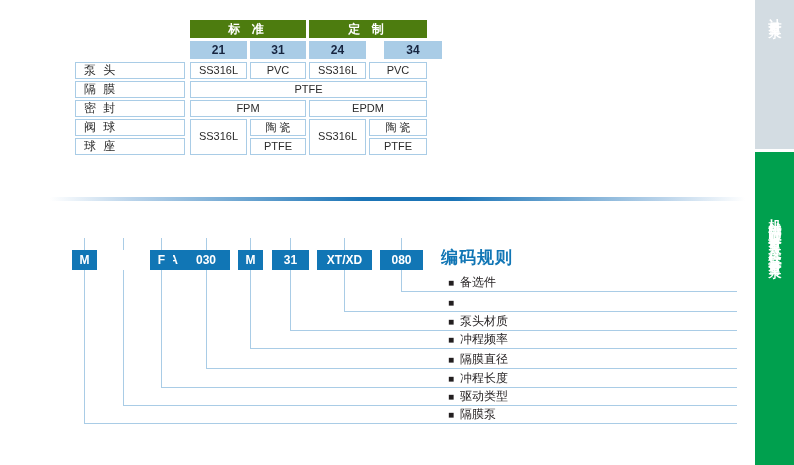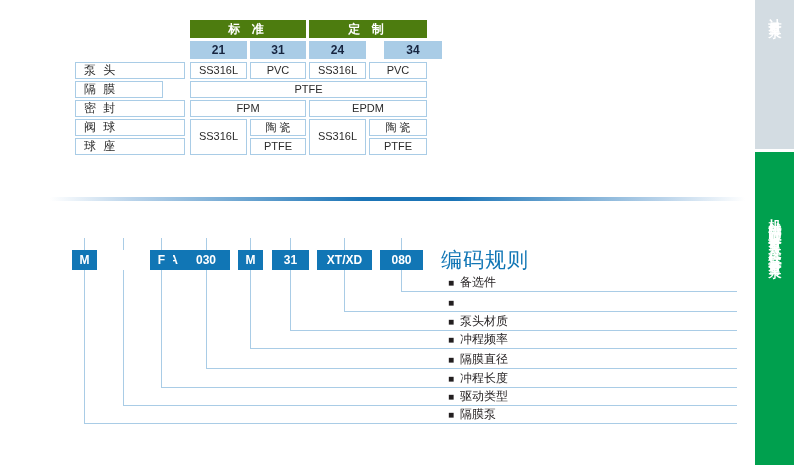--- a/index.html
+++ b/index.html
@@ -20,21 +20,21 @@
   .divider{position:absolute;left:50px;top:197px;width:695px;height:4px;
     background:linear-gradient(90deg,rgba(27,116,182,0) 0%,#b9d3ea 12%,#1b74b6 45%,#1b74b6 58%,#b9d3ea 88%,rgba(27,116,182,0) 100%);}
 
   
   .codebox{background:#1176b5;color:#fff;font-weight:bold;font-size:12px;text-align:center;
            line-height:20px;height:20px;top:250px;}
   .tick,.vline{width:1px;background:#a9cce6;}
   .tick{top:238px;height:12px;}
   .vline{top:270px;}
   .hline{height:1px;background:#a9cce6;}
-  .code-title{color:#1176b5;font-weight:normal;font-size:21px;letter-spacing:1px;}
+  .code-title{color:#1176b5;font-weight:bold;font-size:17px;letter-spacing:1px;}
   .labelrow{left:448px;width:290px;height:15px;font-size:12px;line-height:15px;color:#231f20;
             display:flex;align-items:center;}
   .labelrow .bullet{font-size:10px;margin-right:6px;color:#231f20;}
 
   
   .sidetab{position:absolute;left:755px;width:39px;color:#fff;display:flex;justify-content:center;}
   .vtext{writing-mode:vertical-rl;text-orientation:upright;font-size:13px;font-weight:bold;
          letter-spacing:4px;color:#fff;}
   .tab-gray{top:0;height:141px;background:#d3dce2;padding-top:8px;}
   .tab-green{top:152px;height:313px;background:#00a04e;padding-top:56px;}
@@ -48,21 +48,21 @@
 
     <div class="abs ghdr" style="left:190px;top:20px;width:116px;height:18px;">标 准</div>
     <div class="abs ghdr" style="left:309px;top:20px;width:118px;height:18px;">定 制</div>
 
     <div class="abs subhdr" style="left:190px;top:41px;width:57px;height:18px;">21</div>
     <div class="abs subhdr" style="left:250px;top:41px;width:56px;height:18px;">31</div>
     <div class="abs subhdr" style="left:309px;top:41px;width:57px;height:18px;">24</div>
     <div class="abs subhdr" style="left:384px;top:41px;width:58px;height:18px;">34</div>
 
     <div class="abs rowlabel" style="left:75px;top:62px;width:110px;height:17px;">泵 头</div>
-    <div class="abs rowlabel" style="left:75px;top:81px;width:88px;height:17px;">隔 膜</div>
+    <div class="abs rowlabel" style="left:75px;top:81px;width:110px;height:17px;">隔 膜</div>
     <div class="abs rowlabel" style="left:75px;top:100px;width:110px;height:17px;">密 封</div>
     <div class="abs rowlabel" style="left:75px;top:119px;width:110px;height:17px;">阀 球</div>
     <div class="abs rowlabel" style="left:75px;top:138px;width:110px;height:17px;">球 座</div>
 
     <div class="abs cell" style="left:190px;top:62px;width:57px;height:17px;">SS316L</div>
     <div class="abs cell" style="left:250px;top:62px;width:56px;height:17px;">PVC</div>
     <div class="abs cell" style="left:309px;top:62px;width:57px;height:17px;">SS316L</div>
     <div class="abs cell" style="left:369px;top:62px;width:58px;height:17px;">PVC</div>
 
     <div class="abs cell" style="left:190px;top:81px;width:237px;height:17px;">PTFE</div>

